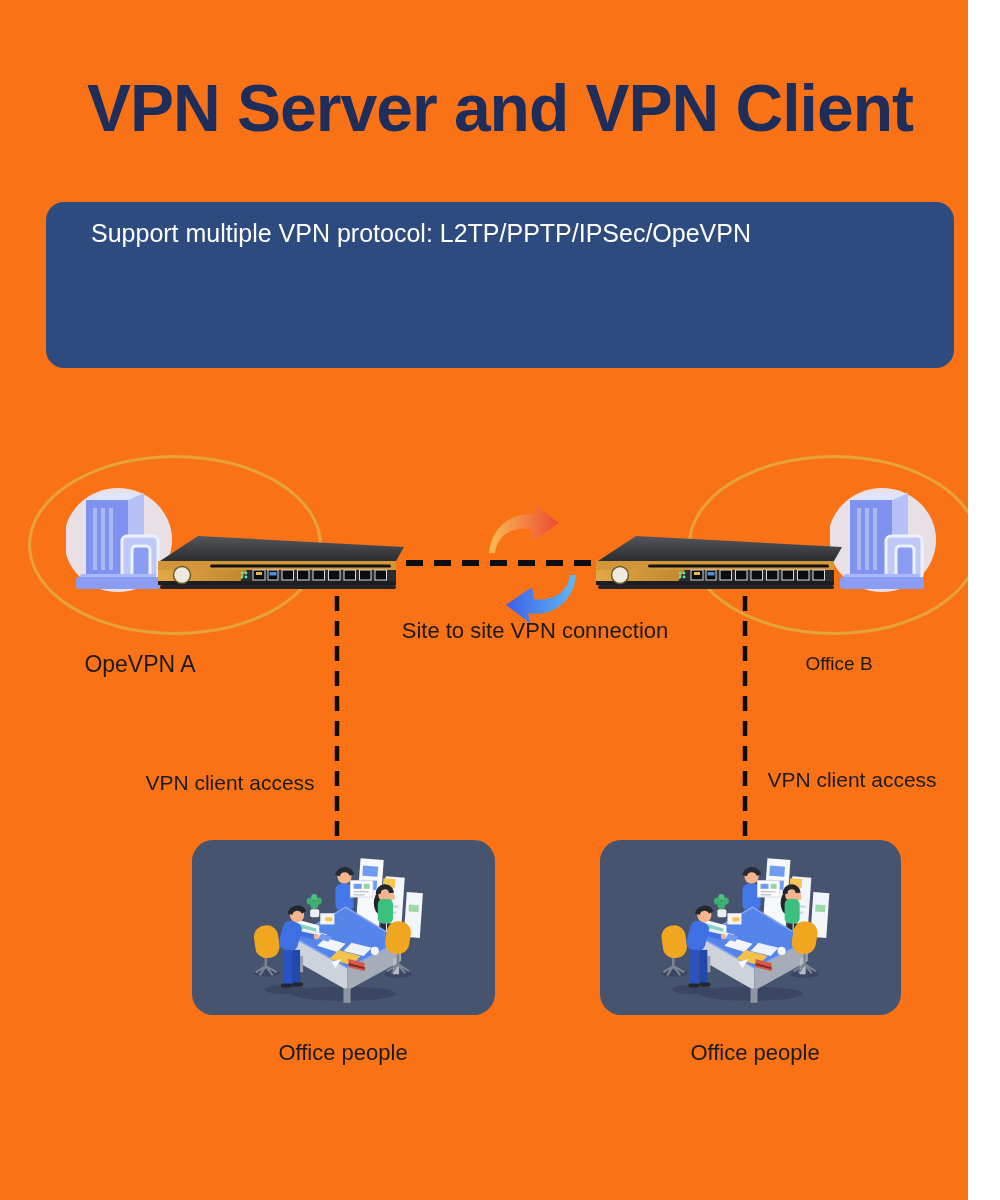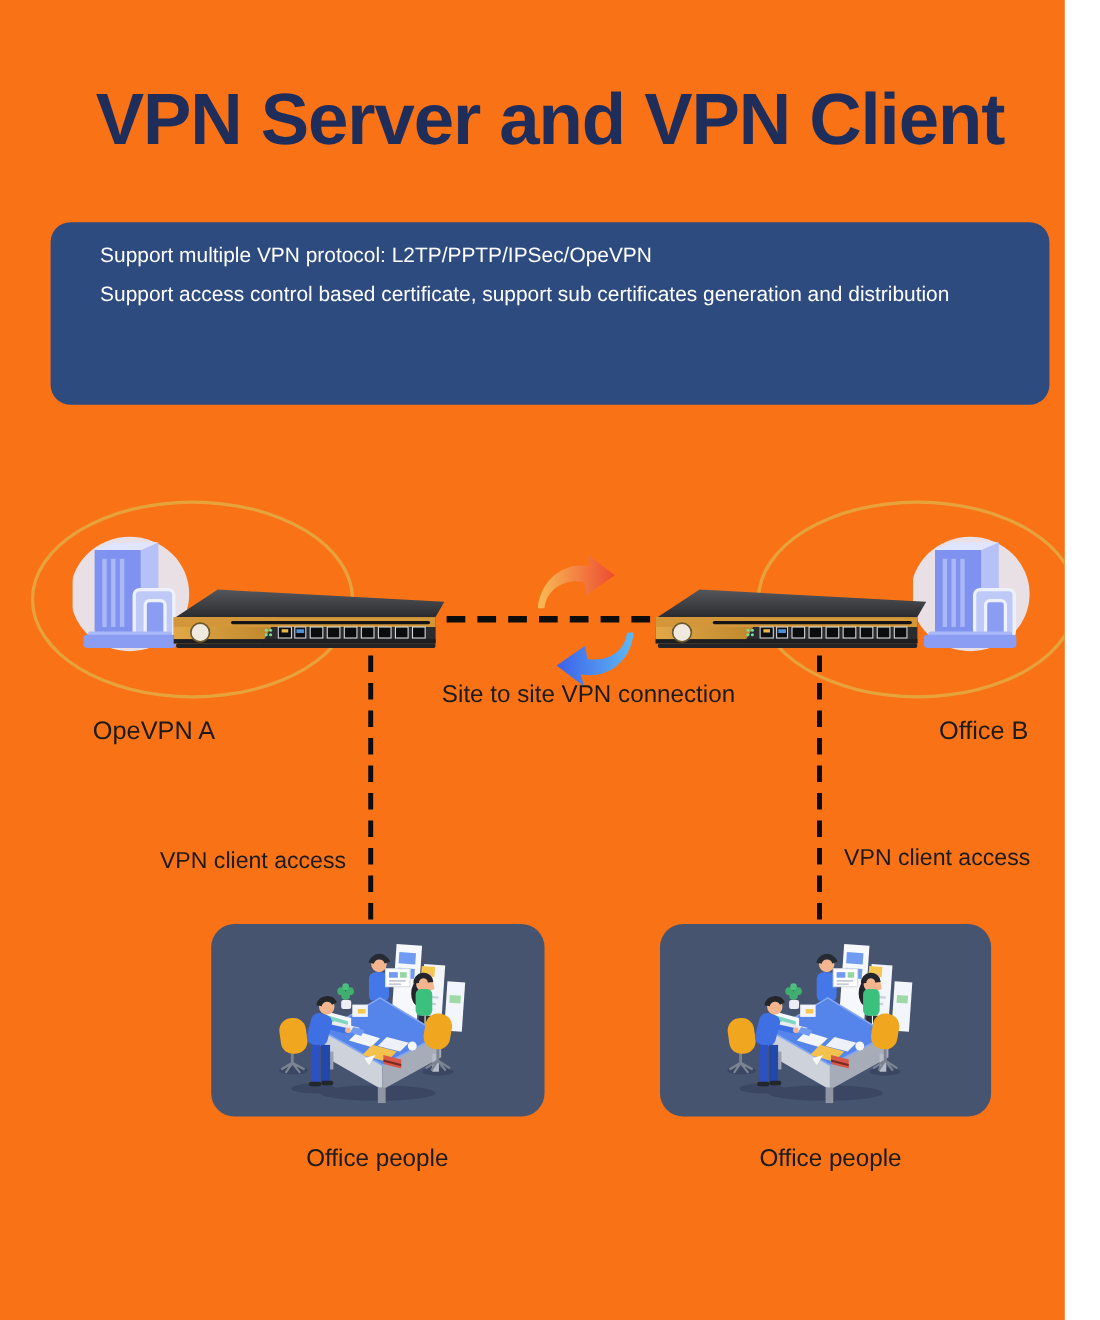--- a/index.html
+++ b/index.html
@@ -2,35 +2,35 @@
 <html><head>
 <meta charset="utf-8">
 <style>
   html,body{margin:0;padding:0;background:#ffffff;}
   .canvas{position:relative;width:968px;height:1200px;background:#f97316;overflow:hidden;
           font-family:"Liberation Sans",sans-serif;}
   .page-title{position:absolute;top:70px;left:0;width:1000px;margin:0;text-align:center;
           font-size:66px;line-height:76px;font-weight:700;letter-spacing:-1px;color:#1f2d5b;}
   .feature-box{position:absolute;left:46px;top:202px;width:908px;height:166px;background:#2e4b80;
           border-radius:18px;box-sizing:border-box;padding:13px 38px 0 45px;}
-  .feature-box p{margin:0;color:#ffffff;font-size:19px;line-height:36px;font-weight:400;}
+  .feature-box p{margin:0;color:#ffffff;font-size:25px;line-height:36px;font-weight:400;}
   .ellipse{position:absolute;border:3px solid #e7a33b;border-radius:50%;background:transparent;}
   .ellipse-a{left:28px;top:455px;width:288px;height:174px;}
   .ellipse-b{left:688px;top:455px;width:286px;height:174px;}
   .building{position:absolute;width:112px;height:114px;}
   .building-a{left:66px;top:482px;}
   .building-b{left:830px;top:482px;}
   .router{position:absolute;width:252px;height:66px;}
   .router-a{left:152px;top:527px;}
   .router-b{left:590px;top:527px;}
   .overlay{position:absolute;left:0;top:0;width:1000px;height:1200px;pointer-events:none;}
   .lbl{position:absolute;color:#1b1b1b;text-align:center;font-size:22px;line-height:26px;}
   .lbl-conn{left:385px;top:618px;width:300px;}
   .lbl-office-a{left:65px;top:651px;width:150px;font-size:23px;}
-  .lbl-office-b{left:785px;top:651px;width:150px;font-size:23px;text-align:right;}
+  .lbl-office-b{left:764px;top:651px;width:150px;font-size:19px;}
   .lbl-vca-left{left:140px;top:770px;width:180px;font-size:21px;}
   .lbl-vca-right{left:762px;top:767px;width:180px;font-size:21px;}
   .lbl-people-left{left:253px;top:1040px;width:180px;}
   .lbl-people-right{left:660px;top:1040px;width:190px;}
   .card{position:absolute;top:840px;height:175px;background:#475470;border-radius:21px;overflow:hidden;}
   .card-left{left:192px;width:303px;}
   .card-right{left:600px;width:301px;}
   .card svg{display:block;width:100%;height:100%;}
   .defs-holder{position:absolute;width:0;height:0;overflow:hidden;}
 </style>
@@ -193,21 +193,20 @@
           <rect x="99" y="140" width="11" height="4" rx="2" fill="#23262b"></rect>
         </g>
       </symbol>
     </defs>
   </svg>
 
   <h1 class="page-title">VPN Server and VPN Client</h1>
 
   <section class="feature-box">
     <p>Support multiple VPN protocol: L2TP/PPTP/IPSec/OpeVPN</p>
-    <p>Support access control based certificate, support sub certificates generation and distribution</p>
   </section>
 
   <div>
     <div class="ellipse ellipse-a"></div>
     <div class="ellipse ellipse-b"></div>
 
     <svg class="building building-a" viewBox="0 0 112 114">
         <use href="#sym-building"></use>
       </svg>
     <svg class="building building-b" viewBox="0 0 112 114">

